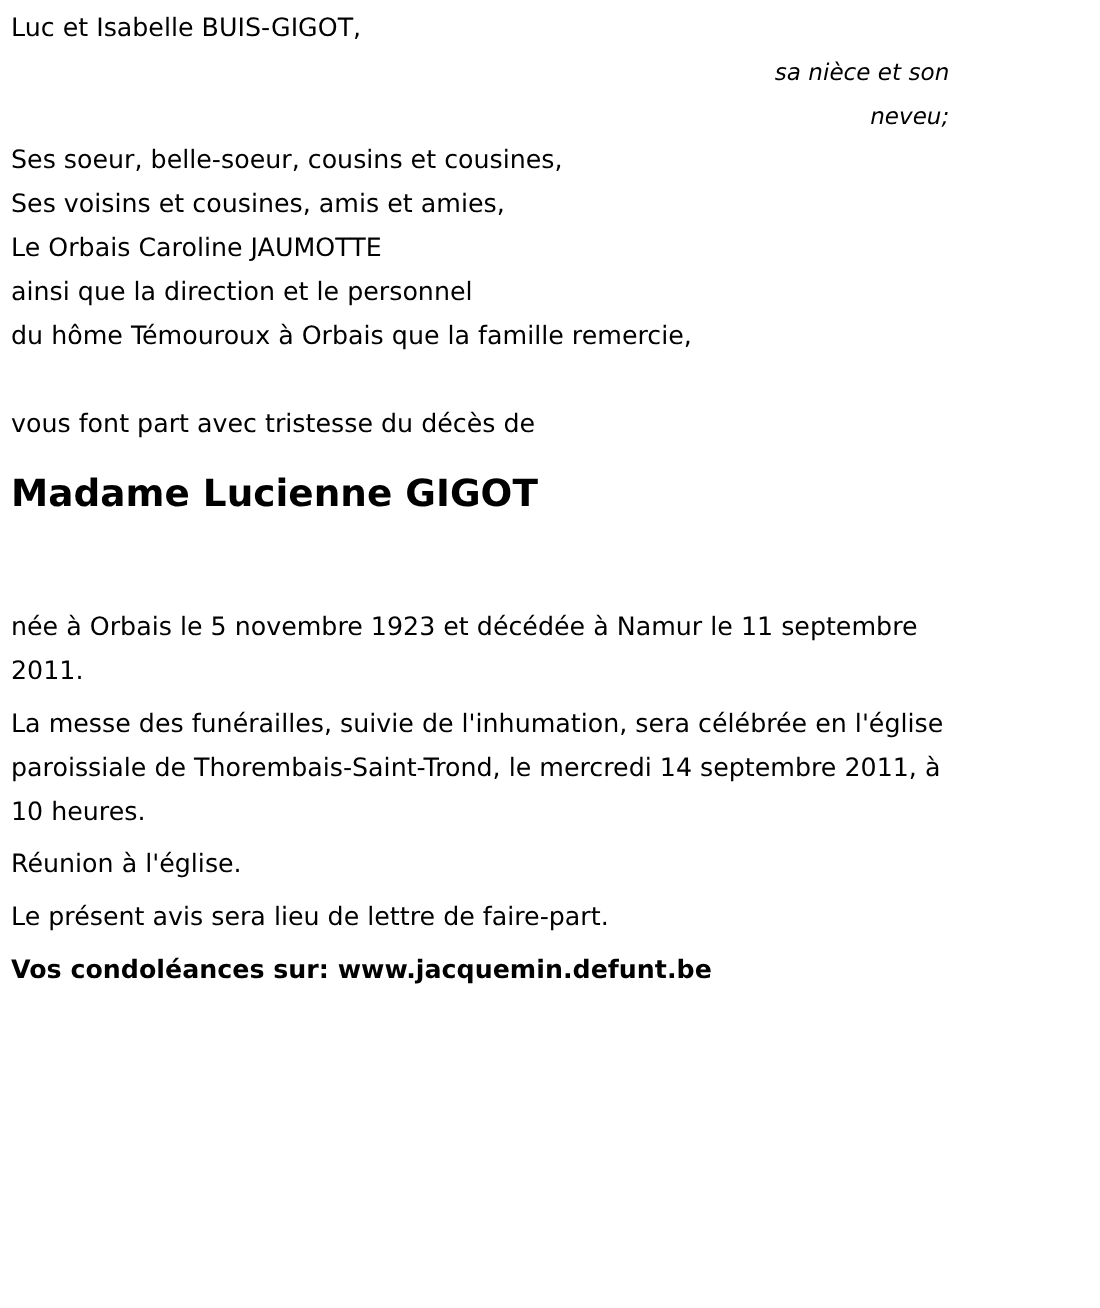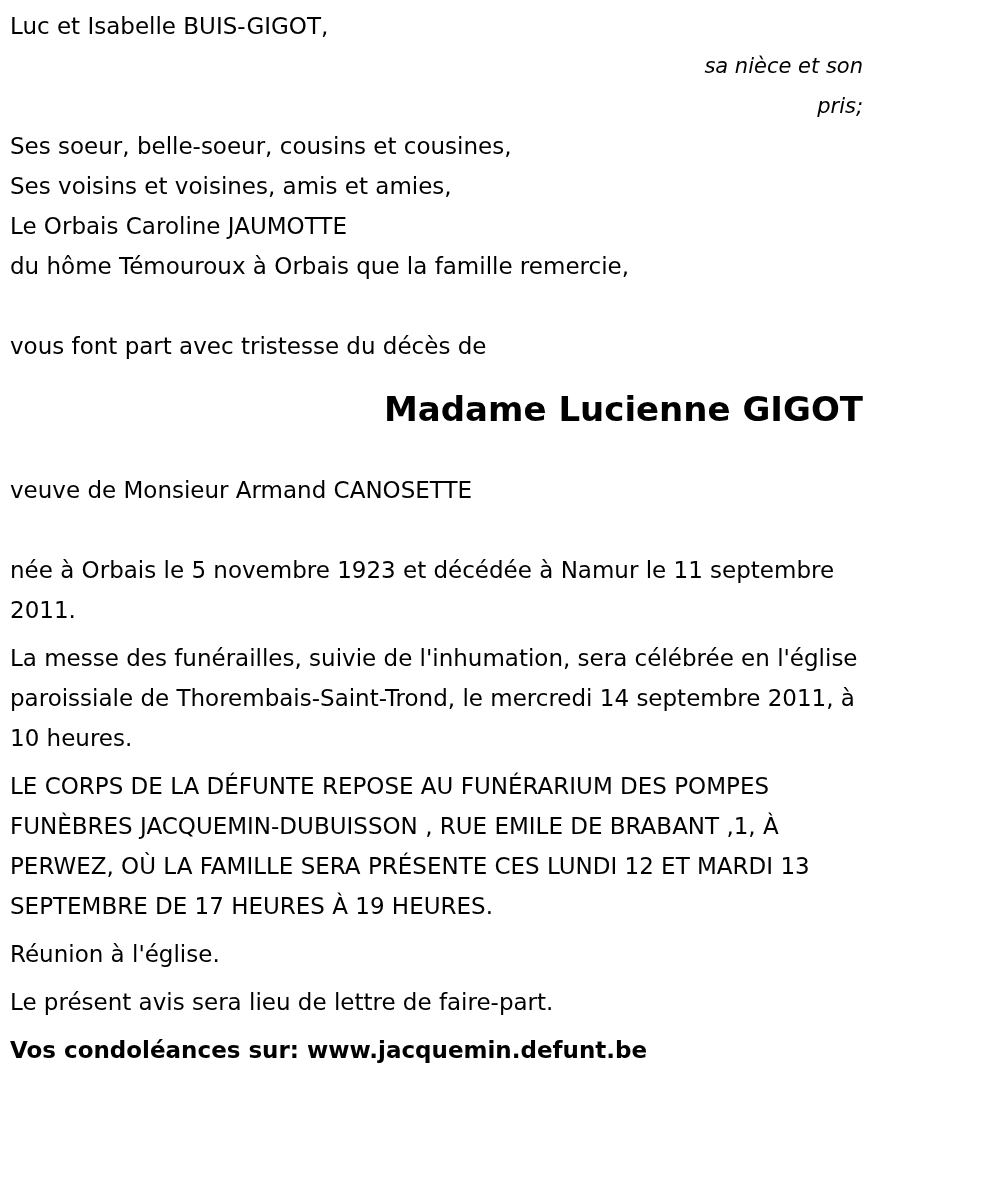--- a/index.html
+++ b/index.html
@@ -31,51 +31,49 @@
       white-space: normal;
       line-height: 40px;
     }
     .gap-40 { height: 40px; }
     .deceased {
       font-weight: bold;
       font-size: 34px;
       line-height: 40px;
       margin-top: 23px;
       margin-bottom: 41px;
-      text-align: right;
     }
     .para {
       white-space: normal;
       margin: 0 0 8px 0;
     }
     .para.last { margin-bottom: 0; font-weight: bold; }
   </style>
 </head>
 <body>
 
 <div class="page">
   <span class="line">Luc et Isabelle BUIS-GIGOT,</span>
-  <div class="right">sa nièce et son pris;</div>
+  <div class="right">sa nièce et son neveu;</div>
 
   <div>
     <span class="line">Ses soeur, belle-soeur, cousins et cousines,</span>
-    <span class="line">Ses voisins et voisines, amis et amies,</span>
+    <span class="line">Ses voisins et cousines, amis et amies,</span>
     <span class="line">Le Orbais Caroline JAUMOTTE</span>
+    <span class="line">ainsi que la direction et le personnel</span>
     <span class="line">du hôme Témouroux à Orbais que la famille remercie,</span>
   </div>
 
   <div class="gap-40"></div>
 
   <span class="line">vous font part avec tristesse du décès de</span>
 
   <div class="deceased">Madame Lucienne GIGOT</div>
 
-  <span class="line">veuve de Monsieur Armand CANOSETTE</span>
 
   <div class="gap-40"></div>
 
   <p class="para">née à Orbais le 5 novembre 1923 et décédée à Namur le 11 septembre 2011.</p>
   <p class="para">La messe des funérailles, suivie de l'inhumation, sera célébrée en l'église paroissiale de Thorembais-Saint-Trond, le mercredi 14 septembre 2011, à 10 heures.</p>
-  <p class="para">LE CORPS DE LA DÉFUNTE REPOSE AU FUNÉRARIUM DES POMPES FUNÈBRES JACQUEMIN-DUBUISSON , RUE EMILE DE BRABANT ,1, À PERWEZ, OÙ LA FAMILLE SERA PRÉSENTE CES LUNDI 12 ET MARDI 13 SEPTEMBRE DE 17 HEURES À 19 HEURES.</p>
   <p class="para">Réunion à l'église.</p>
   <p class="para">Le présent avis sera lieu de lettre de faire-part.</p>
   <p class="para last">Vos condoléances sur: www.jacquemin.defunt.be</p>
 </div>
 
 </body></html>

